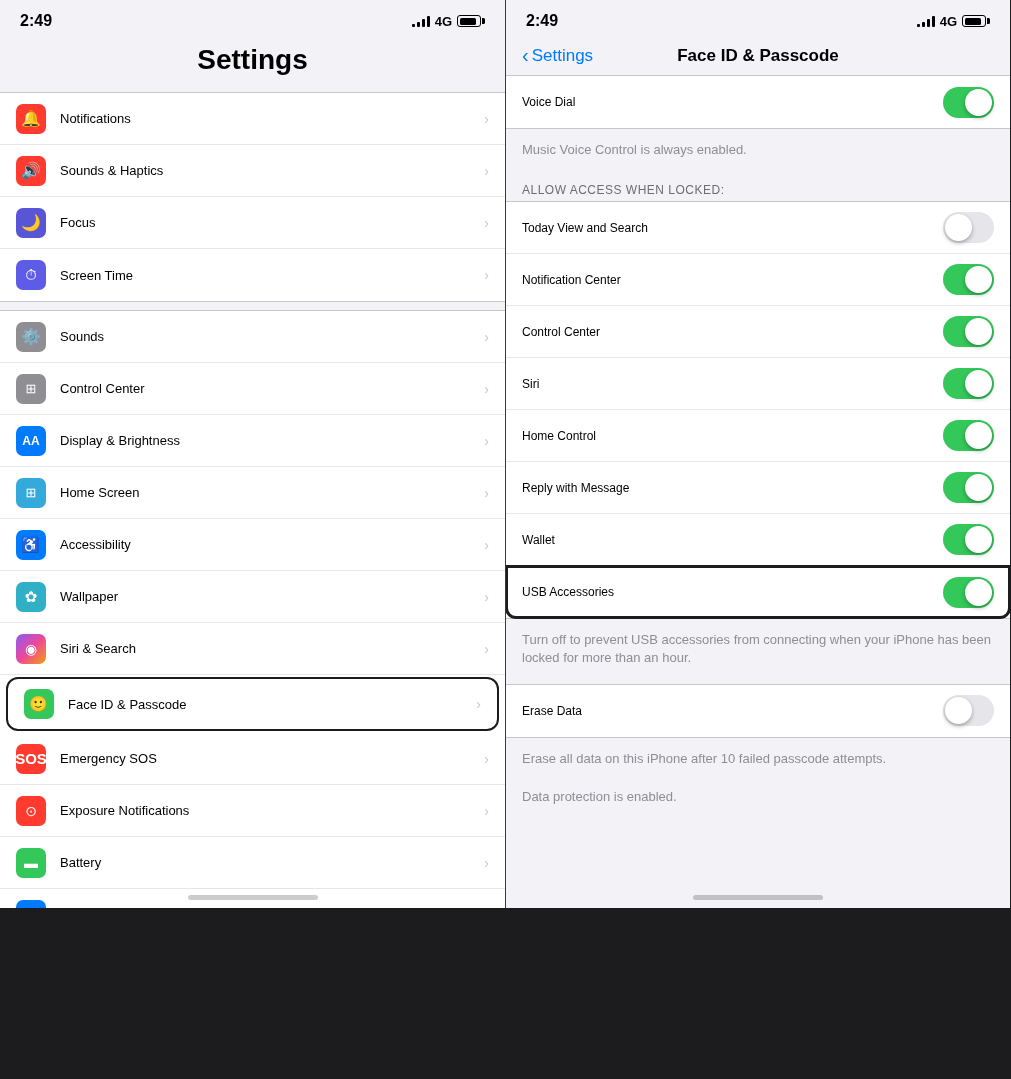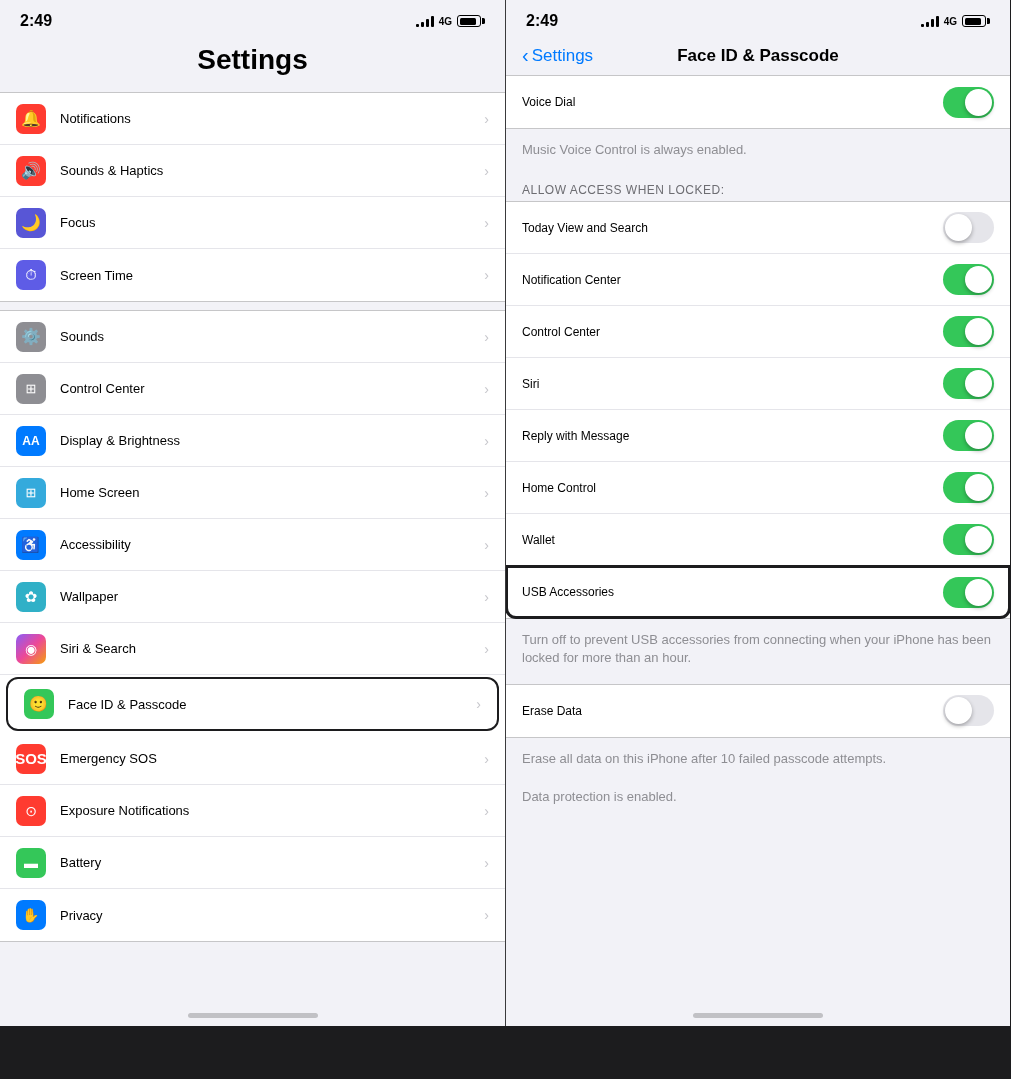--- a/index.html
+++ b/index.html
@@ -8,21 +8,21 @@
       background: #1c1c1e;
       display: flex;
       width: 1011px;
       height: 1079px;
       overflow: hidden;
     }
 
     
     .phone-panel {
       width: 505px;
-      height: 1026px;
+      height: 908px;
       background: #f2f2f7;
       position: relative;
       overflow: hidden;
     }
     .phone-panel.right {
       border-left: 1px solid #3a3a3c;
     }
 
     
     .status-bar {
@@ -51,21 +51,21 @@
     .signal-bar {
       width: 3px;
       background: #000;
       border-radius: 1px;
     }
     .signal-bar:nth-child(1) { height: 3px; }
     .signal-bar:nth-child(2) { height: 5px; }
     .signal-bar:nth-child(3) { height: 8px; }
     .signal-bar:nth-child(4) { height: 11px; }
     .network-label {
-      font-size: 10px;
+      font-size: 13px;
       font-weight: 600;
       color: #000;
     }
     .battery-icon {
       display: flex;
       align-items: center;
     }
     .battery-body {
       width: 24px;
       height: 12px;
@@ -478,27 +478,27 @@
           <div class="toggle-knob"></div>
         </div>
       </div>
       <div class="right-item">
         <span class="right-item-label">Siri</span>
         <div class="toggle on">
           <div class="toggle-knob"></div>
         </div>
       </div>
       <div class="right-item">
+        <span class="right-item-label">Home Control</span>
+        <div class="toggle on">
+          <div class="toggle-knob"></div>
+        </div>
+      </div>
+      <div class="right-item">
         <span class="right-item-label">Reply with Message</span>
-        <div class="toggle on">
-          <div class="toggle-knob"></div>
-        </div>
-      </div>
-      <div class="right-item">
-        <span class="right-item-label">Home Control</span>
         <div class="toggle on">
           <div class="toggle-knob"></div>
         </div>
       </div>
       <div class="right-item">
         <span class="right-item-label">Wallet</span>
         <div class="toggle on">
           <div class="toggle-knob"></div>
         </div>
       </div>

